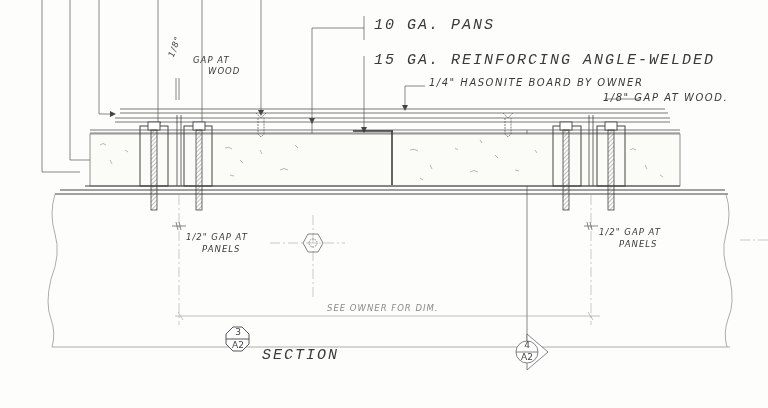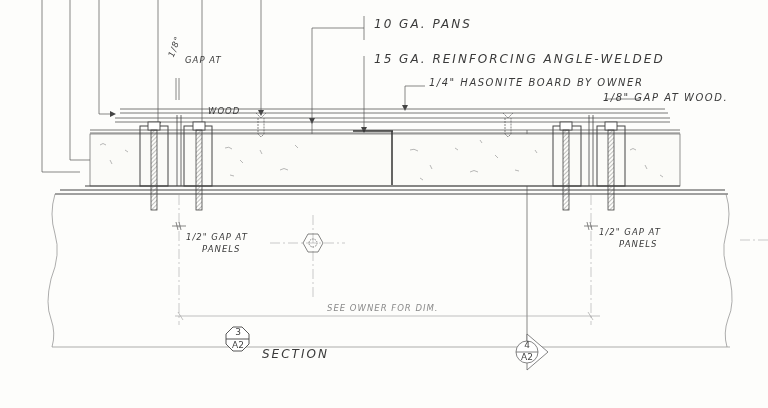--- a/index.html
+++ b/index.html
@@ -1,19 +1,19 @@
 <!DOCTYPE html>
 <html><head>
 <meta charset="utf-8">
 <style>
   html, body { margin:0; padding:0; background:#fdfdfb; }
   body { width:768px; height:408px; overflow:hidden; position:relative; font-family:"DejaVu Sans", sans-serif; }
   #drawing { position:absolute; left:0; top:0; width:768px; height:408px; }
   .lbl { position:absolute; color:#3a3a3a; font-family:"DejaVu Sans", sans-serif; letter-spacing:1.5px; white-space:nowrap; font-style:italic; }
-  .big { font-size:12px; letter-spacing:2px; }
+  .big { font-size:15px; letter-spacing:2px;font-family:Liberation Mono, monospace; }
   .med { font-size:10px; }
   .sm  { font-size:8.5px; letter-spacing:1px; }
   .faint { color:#8a8a8a; }
   .tagtxt { position:absolute; font-size:9px; color:#444; text-align:center; width:20px; font-family:"DejaVu Sans", sans-serif; }
 </style>
 </head>
 <body>
 
 <svg id="drawing" viewBox="0 0 768 408" xmlns="http://www.w3.org/2000/svg">
   <defs>
@@ -174,22 +174,22 @@
     <line x1="516" y1="352" x2="538" y2="352"></line>
   </g>
 </svg>
 
 <div class="lbl big" style="left:374px; top:17px;">10 GA. PANS</div>
 <div class="lbl big" style="left:374px; top:52px;">15 GA. REINFORCING ANGLE-WELDED</div>
 <div class="lbl med" style="left:429px; top:77px;">1/4" HASONITE BOARD BY OWNER</div>
 <div class="lbl med" style="left:603px; top:92px;">1/8" GAP AT WOOD.</div>
 
 <div class="lbl sm" style="left:166px; top:55px; transform:rotate(-70deg); transform-origin:left top;">1/8"</div>
-<div class="lbl sm" style="left:185px; top:55px;">GAP AT</div>
-<div class="lbl sm" style="left:208px; top:66px;margin-top:40px;">WOOD</div>
+<div class="lbl sm" style="left:193px; top:55px;">GAP AT</div>
+<div class="lbl sm" style="left:208px; top:66px;">WOOD</div>
 
 <div class="lbl sm" style="left:186px; top:232px;">1/2" GAP AT</div>
 <div class="lbl sm" style="left:202px; top:244px;">PANELS</div>
 <div class="lbl sm" style="left:599px; top:227px;">1/2" GAP AT</div>
 <div class="lbl sm" style="left:619px; top:239px;">PANELS</div>
 
 <div class="lbl sm faint" style="left:327px; top:303px;">SEE OWNER FOR DIM.</div>
 
 <div class="tagtxt" style="left:228px; top:327px;">3</div>
 <div class="tagtxt" style="left:228px; top:340px;">A2</div>

